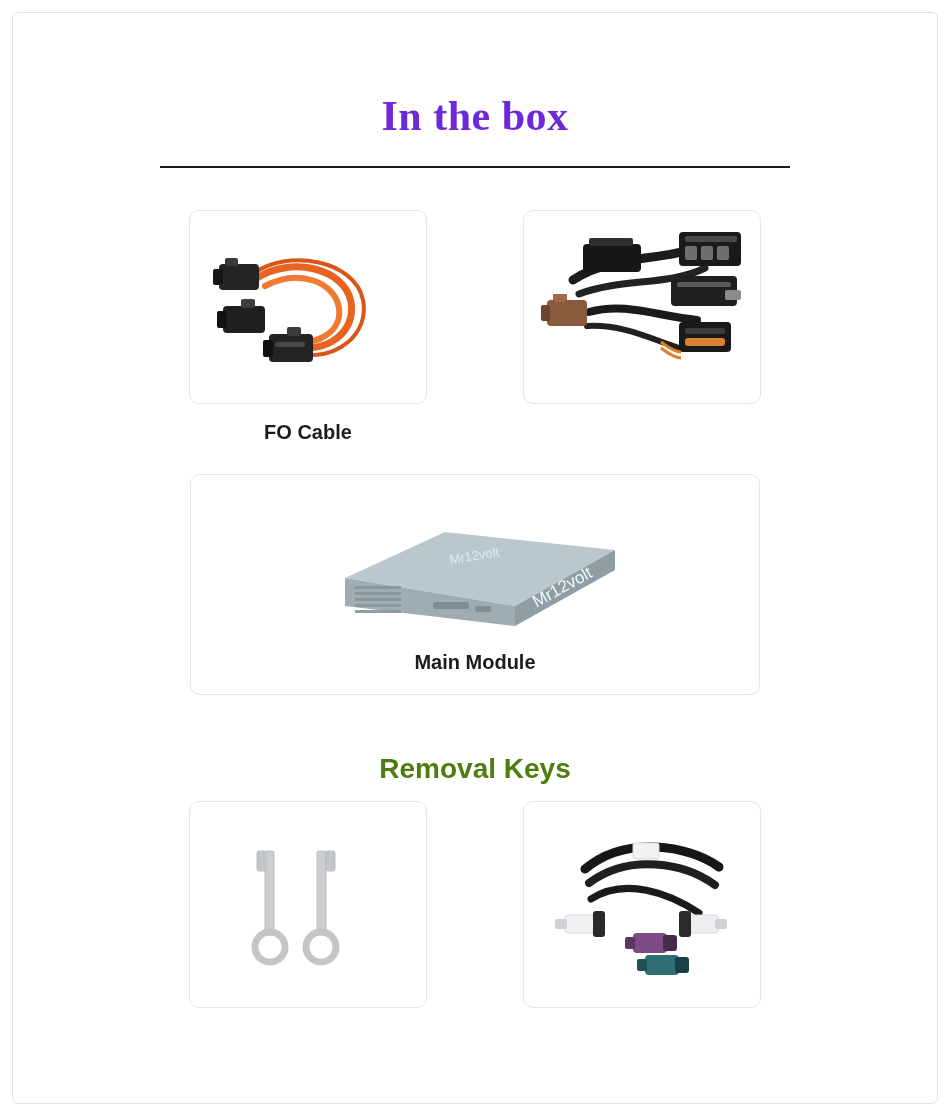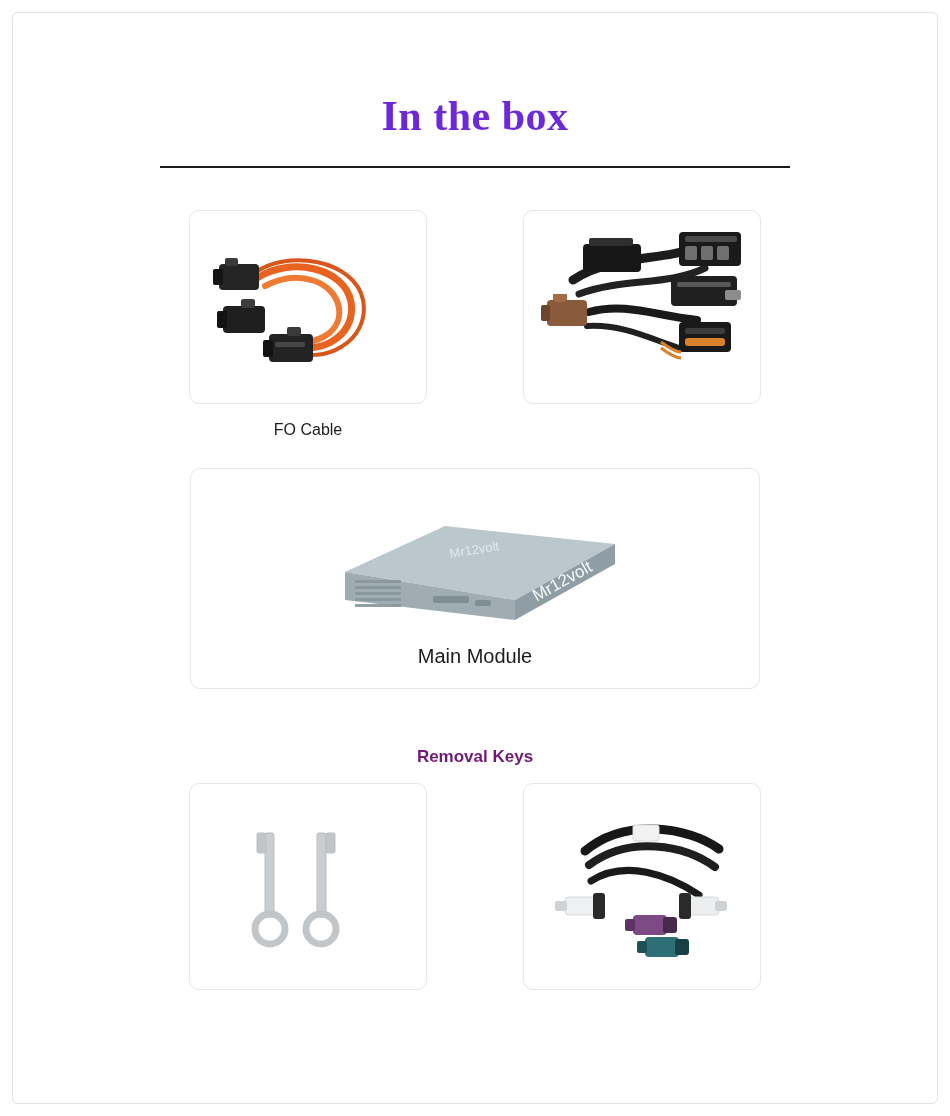--- a/index.html
+++ b/index.html
@@ -86,32 +86,32 @@
     justify-content: center;
     overflow: hidden;
   }
 
   .thumb-sm { width: 236px; height: 192px; }
   .thumb-bottom { width: 236px; height: 205px; }
 
   .caption {
     margin-top: 16px;
     text-align: center;
-    font-size: 16px;
-    font-weight: 400;
+    font-size: 20px;
+    font-weight: 700;
     color: #1c1c1c;
     line-height: 1.28;
     white-space: pre-line;
   }
 
   .module-caption {
     margin-top: 4px;
     margin-bottom: 16px;
     font-size: 20px;
-    font-weight: 400;
+    font-weight: 700;
     color: #1c1c1c;
   }
 
   .module-card {
     width: 570px;
     border: 1px solid #e6e6e6;
     border-radius: 10px;
     background: #fff;
     display: flex;
     flex-direction: column;
@@ -131,23 +131,23 @@
 
   .labels-row {
     display: flex;
     justify-content: center;
     gap: 96px;
     margin-top: 58px;
   }
   .labels-row .label-cell {
     width: 236px;
     text-align: center;
-    font-size: 17px;
+    font-size: 28px;
     font-weight: 700;
-    color: #701a75;
+    color: #4d7c0f;
   }
 
   svg { display: block; }
 </style>
 </head>
 <body>
 
 <div class="page">
   <div class="page-frame"></div>
 

